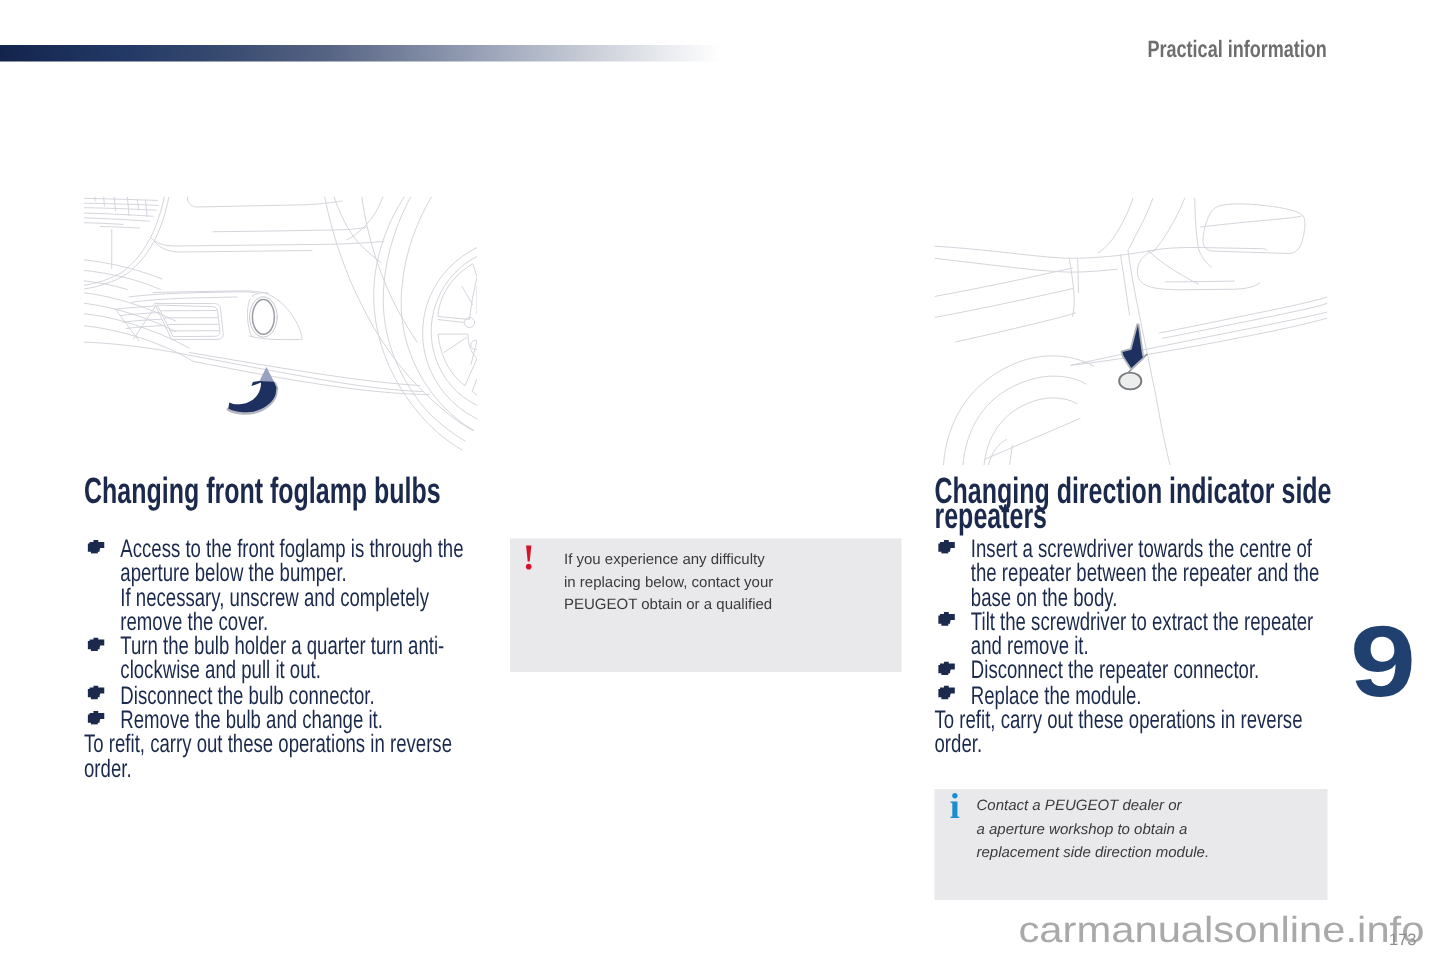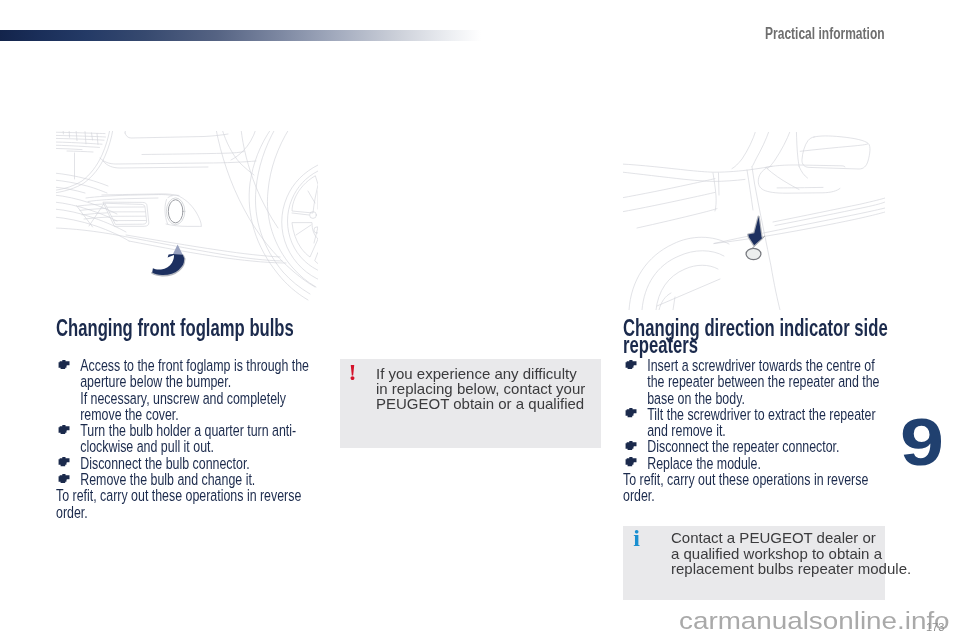--- a/index.html
+++ b/index.html
@@ -32,25 +32,25 @@
   .steps li{position:relative;padding-left:33px;}
   .bullet{position:absolute;left:1.5px;top:1.5px;width:17.8px;height:9.3px;}
   .bullet svg{display:block;width:100%;height:100%;}
   .tail{font-size:16.9px;line-height:16.3px;}
 
   
   .box{position:absolute;background:#e9e9eb;}
   #warnbox{left:340px;top:359px;width:261px;height:89px;}
   #infobox{left:623px;top:526px;width:262px;height:74px;}
   .box .bicon{position:absolute;width:16px;text-align:center;font-family:"Liberation Serif",serif;font-weight:bold;line-height:18px;font-size:24px;}
-  .box .btxt{position:absolute;font-size:15px;color:#3b3b3d;line-height:15.35px;}
+  .box .btxt{position:absolute;font-size:10px;color:#3b3b3d;line-height:15.35px;}
   #warnbox .bicon{left:4.5px;top:4px;color:#d4122a;}
   #warnbox .btxt{left:36px;top:6.5px;width:210px;white-space:nowrap;}
   #infobox .bicon{left:5.5px;top:2.5px;color:#1a8fd0;}
-  #infobox .btxt{left:48px;top:4.3px;width:210px;white-space:nowrap;}
+  #infobox .btxt{left:28px;top:4.3px;width:210px;white-space:nowrap;font-style:italic;}
 
   
   #chaptab{position:absolute;left:900px;top:408px;width:56px;height:70px;}
   #chaptab span{display:block;color:#20406f;font-weight:bold;font-size:67px;line-height:67px;
                 transform:scaleX(1.18);transform-origin:0 0;}
 
   
   #pagenum{position:absolute;left:926px;top:621px;font-size:11px;color:#8d8d8d;font-weight:normal;z-index:3;}
   #wm{position:absolute;left:679px;top:607px;z-index:2;width:240px;font-size:24.2px;color:#a9a9a9;
        transform:scaleX(1.15);transform-origin:0 0;white-space:nowrap;}
@@ -287,22 +287,22 @@
         <div>If you experience any difficulty</div>
         <div>in replacing below, contact your</div>
         <div>PEUGEOT obtain or a qualified</div>
       </div>
   </div>
 
   <div class="box" id="infobox">
     <div class="bicon">i</div>
     <div class="btxt" id="infotxt">
         <div>Contact a PEUGEOT dealer or</div>
-        <div>a qualified workshop to obtain a</div>
-        <div>replacement bulbs repeater module.</div>
+        <div>a aperture workshop to obtain a</div>
+        <div>replacement side direction module.</div>
       </div>
   </div>
 
   <div id="chaptab">
       <span>9</span>
     </div>
   <div id="pagenum">173</div>
   <div id="wm">carmanualsonline.info</div>
 </div>
 

